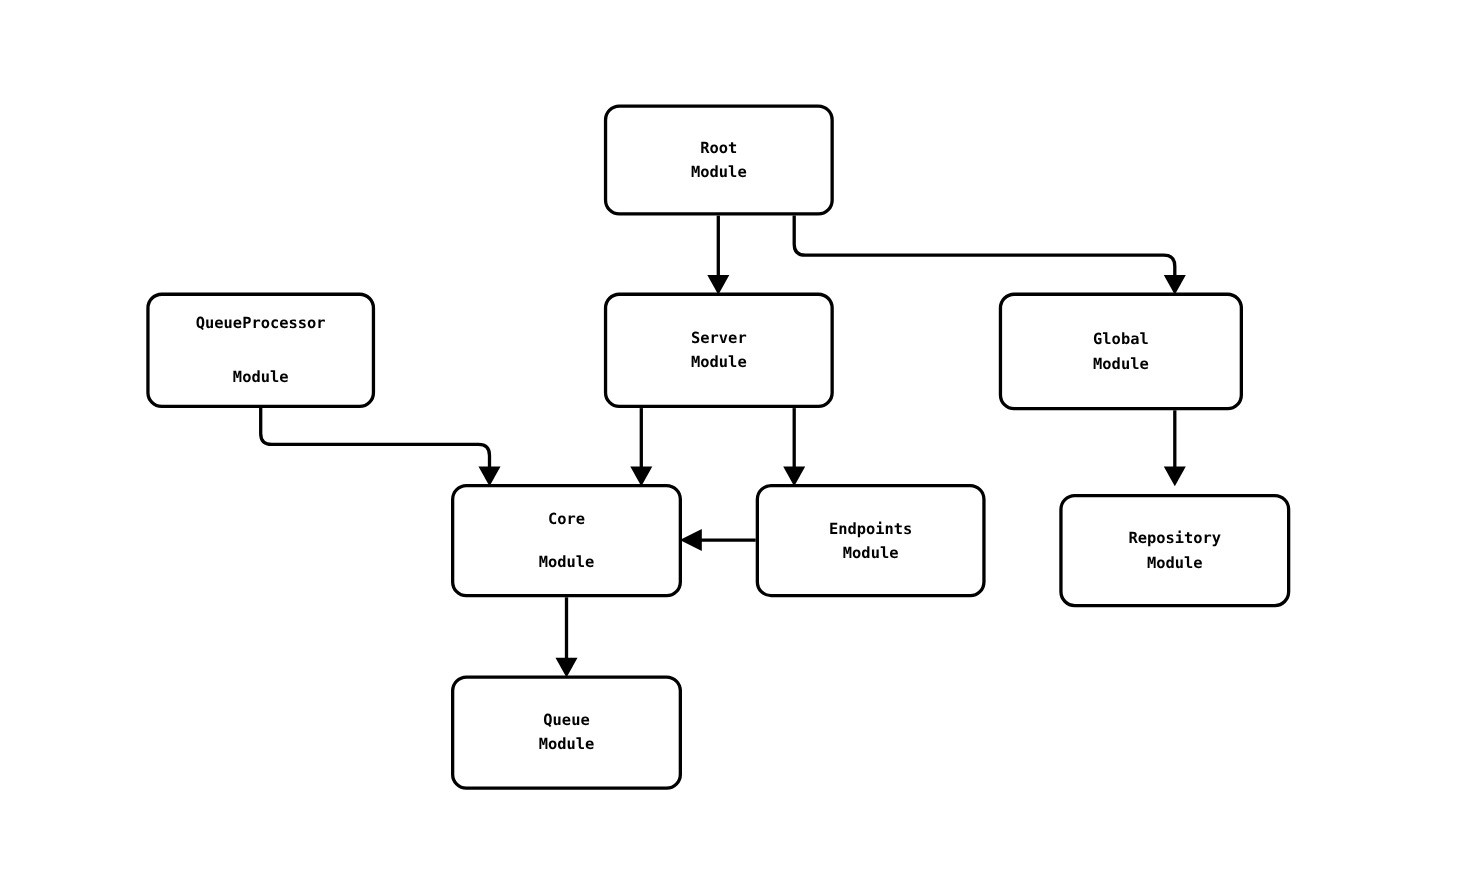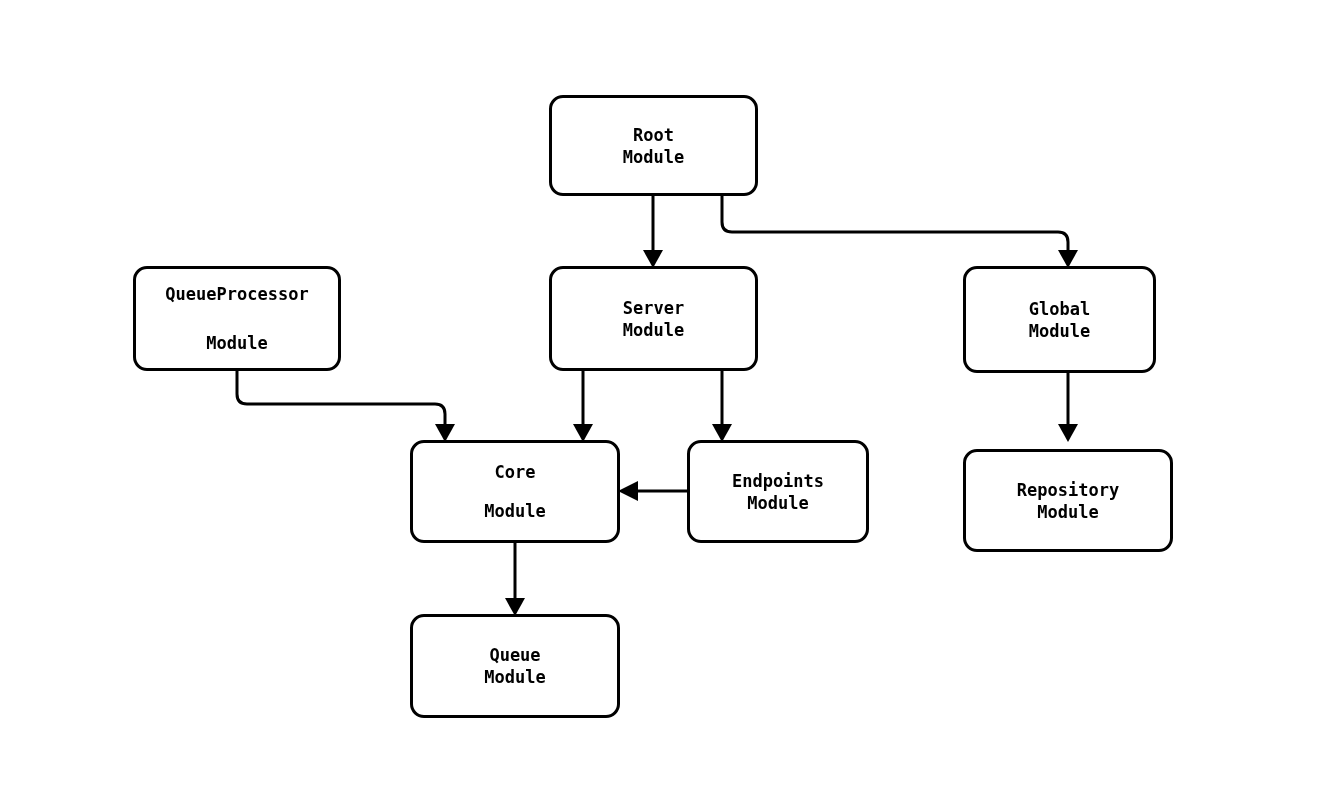--- a/index.html
+++ b/index.html
@@ -30,21 +30,21 @@
     border: 3px solid #000000;
     border-radius: 14px;
     display: flex;
     flex-direction: column;
     align-items: center;
     justify-content: center;
     z-index: 2;
   }
   .node-label {
     font-family: "DejaVu Sans Mono", "Liberation Mono", monospace;
-    font-size: 17px;
+    font-size: 14px;
     font-weight: bold;
     line-height: 22px;
     color: #000000;
     text-align: center;
     white-space: pre;
     letter-spacing: 0px;
   }
 </style>
 </head>
 <body>
@@ -87,31 +87,31 @@
   <div class="node" style="left:133px; top:266px; width:208px; height:105px;gap:27px;">
     <span class="node-label">QueueProcessor</span>
     <span class="node-label">Module</span>
   </div>
 
   <div class="node" style="left:549px; top:266px; width:209px; height:105px;">
     <span class="node-label">Server</span>
     <span class="node-label">Module</span>
   </div>
 
-  <div class="node" style="left:963px; top:266px; width:193px; height:107px;">
+  <div class="node" style="left:908px; top:266px; width:222px; height:107px;">
     <span class="node-label">Global</span>
     <span class="node-label">Module</span>
   </div>
 
   <div class="node" style="left:410px; top:440px; width:210px; height:103px;gap:17px;">
     <span class="node-label">Core</span>
     <span class="node-label">Module</span>
   </div>
 
-  <div class="node" style="left:687px; top:440px; width:182px; height:103px;">
+  <div class="node" style="left:687px; top:440px; width:209px; height:103px;">
     <span class="node-label">Endpoints</span>
     <span class="node-label">Module</span>
   </div>
 
   <div class="node" style="left:963px; top:449px; width:210px; height:103px;">
     <span class="node-label">Repository</span>
     <span class="node-label">Module</span>
   </div>
 
   <div class="node" style="left:410px; top:614px; width:210px; height:104px;">

